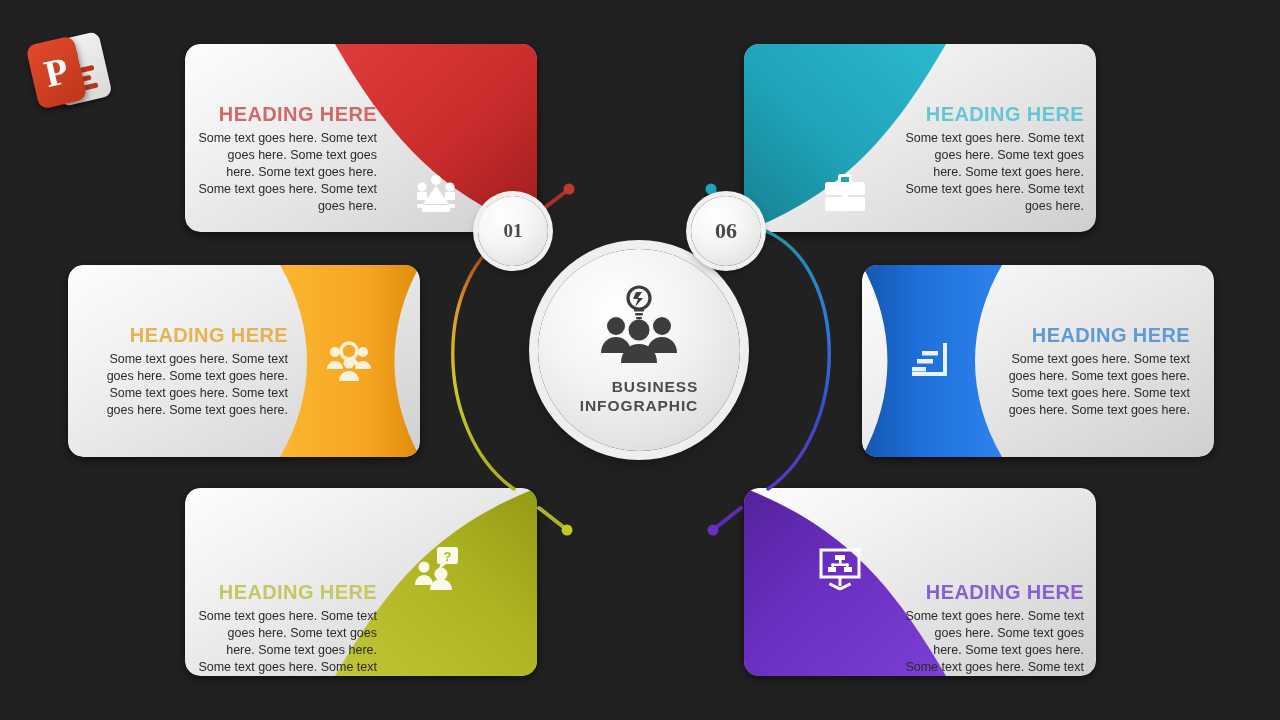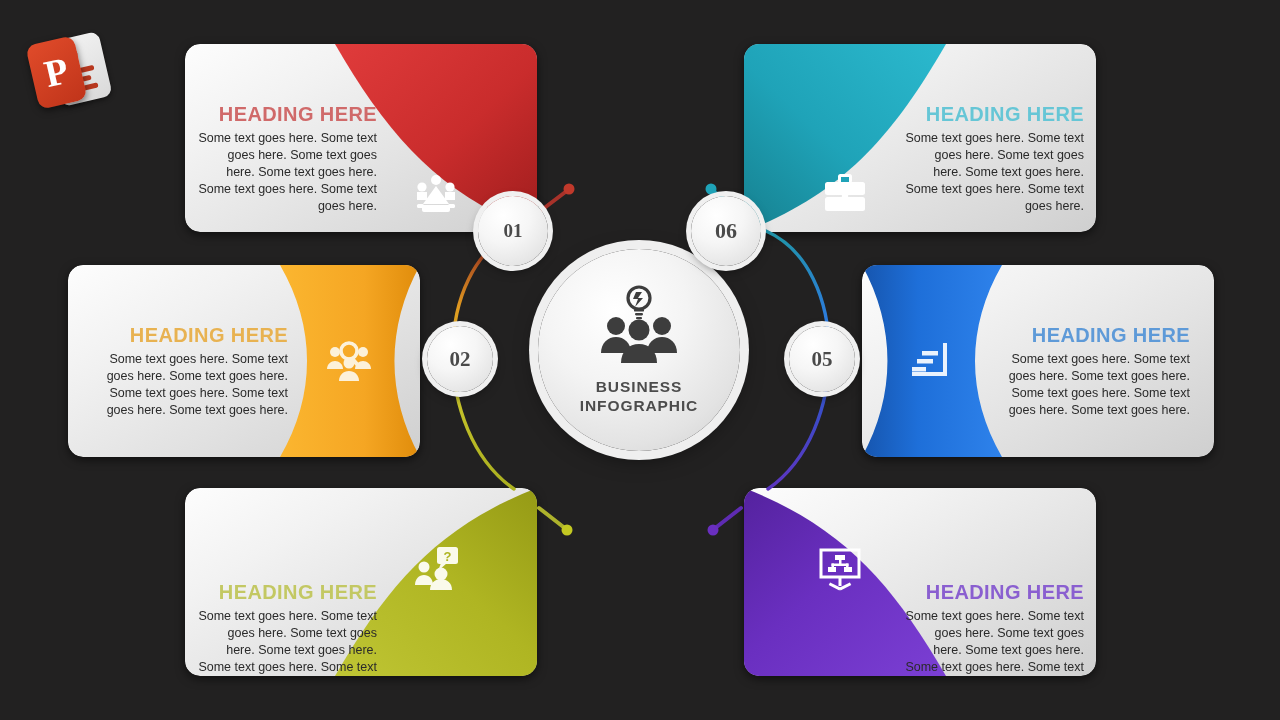--- a/index.html
+++ b/index.html
@@ -85,21 +85,21 @@
     background:
       radial-gradient(circle at 38% 30%,#ffffff 0%,#f4f4f4 38%,#e3e3e3 72%,#cdcdcd 100%);
     box-shadow:0 0 0 9px #efefef, 0 6px 22px rgba(0,0,0,.6);
     z-index:6;
   }
   #centre .inner{
     position:absolute;inset:0;display:flex;flex-direction:column;
     align-items:center;justify-content:center;
   }
   #centre .c-title{
-    margin-top:14px;text-align:center;color:#4c4c4c;
+    margin-top:14px;text-align:right;color:#4c4c4c;
     font-size:15.5px;font-weight:bold;letter-spacing:.9px;line-height:19px;
   }
 
   
   .badge{
     position:absolute;border-radius:50%;
     background:radial-gradient(circle at 36% 28%,#ffffff 0%,#f6f6f6 40%,#e6e6e6 75%,#d2d2d2 100%);
     box-shadow:0 0 0 5px #f0f0f0, 0 4px 11px rgba(0,0,0,.6);
     display:flex;align-items:center;justify-content:center;
     color:#4a4a4a;font-weight:bold;
@@ -390,17 +390,15 @@
         </g>
       </svg>
       <div class="c-title">
         <div>BUSINESS</div>
         <div>INFOGRAPHIC</div>
       </div>
     </div>
   </div>
 
   <div class="badge" id="badge-01">01</div>
-  <div class="badge" id="badge-02">02</div>
-  <div class="badge" id="badge-05">05</div>
   <div class="badge" id="badge-06">06</div>
 
 </div>
 
 </body></html>

